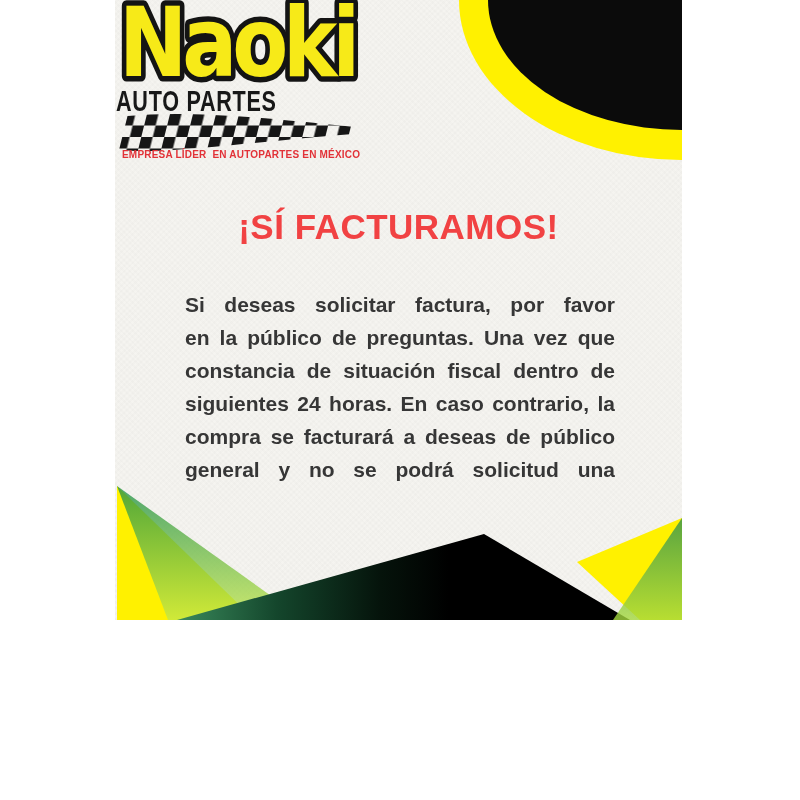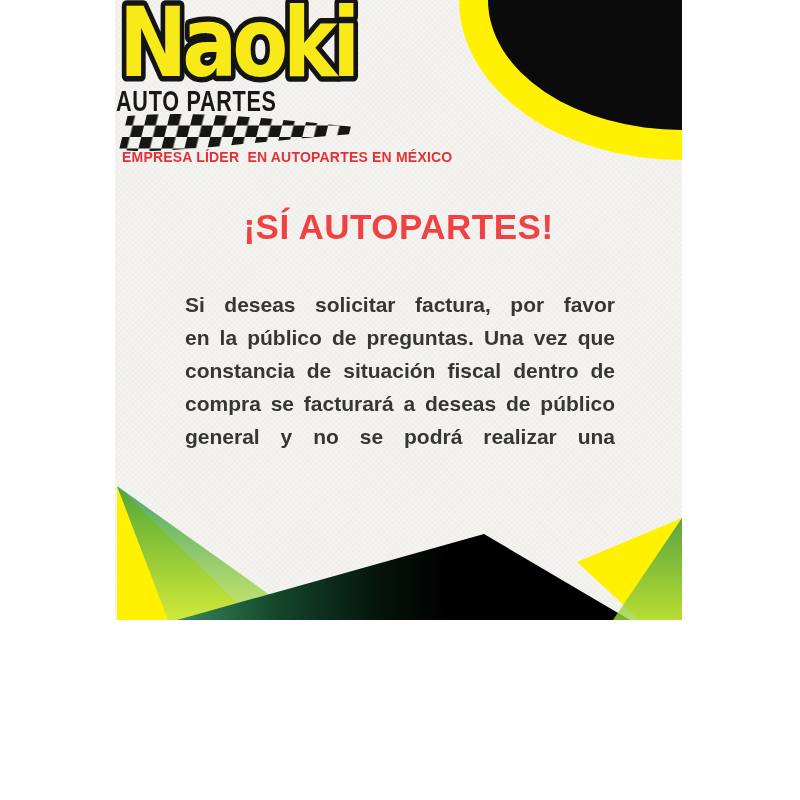--- a/index.html
+++ b/index.html
@@ -17,21 +17,21 @@
 
   .logo-wrap{position:absolute;left:-6px;top:0;width:290px;height:92px;}
   .sub-brand{
     position:absolute;left:1px;top:84px;
     font-size:30px;font-weight:bold;color:#181818;letter-spacing:1px;
     transform:scaleX(0.72);transform-origin:0 0;white-space:pre;
   }
   .flag-wrap{position:absolute;left:-2px;top:113px;width:252px;height:42px;}
   .tagline{
     position:absolute;left:7px;top:149px;
-    font-size:14px;font-weight:bold;color:#e23238;letter-spacing:0.2px;white-space:pre;
+    font-size:10px;font-weight:bold;color:#e23238;letter-spacing:0.2px;white-space:pre;
   }
   .title{
     position:absolute;left:0;right:0;top:206px;margin:0;
     text-align:center;font-size:35px;line-height:42px;font-weight:800;
     color:#f14243;letter-spacing:0.5px;
   }
   .paragraph{
     position:absolute;left:70px;top:288px;width:430px;
     font-size:21px;font-weight:bold;color:#363636;
   }
@@ -68,28 +68,29 @@
         </pattern>
       </defs>
       <g transform="translate(11,1) skewX(-14)">
         <path d="M4,2 C 55,-3 120,1 234,13 L 234,20 C 170,25 105,33 58,36 C 30,38 10,37 4,35 Z" fill="url(#chk)"></path>
       </g>
     </svg>
   </div>
 
   <div class="tagline">EMPRESA LÍDER  EN AUTOPARTES EN MÉXICO</div>
 
-  <h1 class="title">¡SÍ AUTOPARTES!</h1>
+  <h1 class="title">¡SÍ FACTURAMOS!</h1>
 
   <div class="paragraph">
     <div class="para-line">Si deseas solicitar factura, por favor indícalo</div>
     <div class="para-line">en la público de preguntas. Una vez que</div>
     <div class="para-line">constancia de situación fiscal dentro de las</div>
+    <div class="para-line">siguientes 24 horas. En caso contrario, la</div>
     <div class="para-line">compra se facturará a deseas de público en</div>
-    <div class="para-line">general y no se podrá realizar una</div>
+    <div class="para-line">general y no se podrá solicitud una</div>
   </div>
 
   <svg id="bottom-svg" class="decor-svg" width="567" height="145" viewBox="0 0 567 145">
     <defs>
       <linearGradient id="gLeft" x1="0" y1="0" x2="0" y2="1">
         <stop offset="0" stop-color="#1f9148"></stop>
         <stop offset="1" stop-color="#c3e748"></stop>
       </linearGradient>
       <linearGradient id="gRight" x1="0" y1="0" x2="0" y2="1">
         <stop offset="0" stop-color="#2f9150"></stop>

